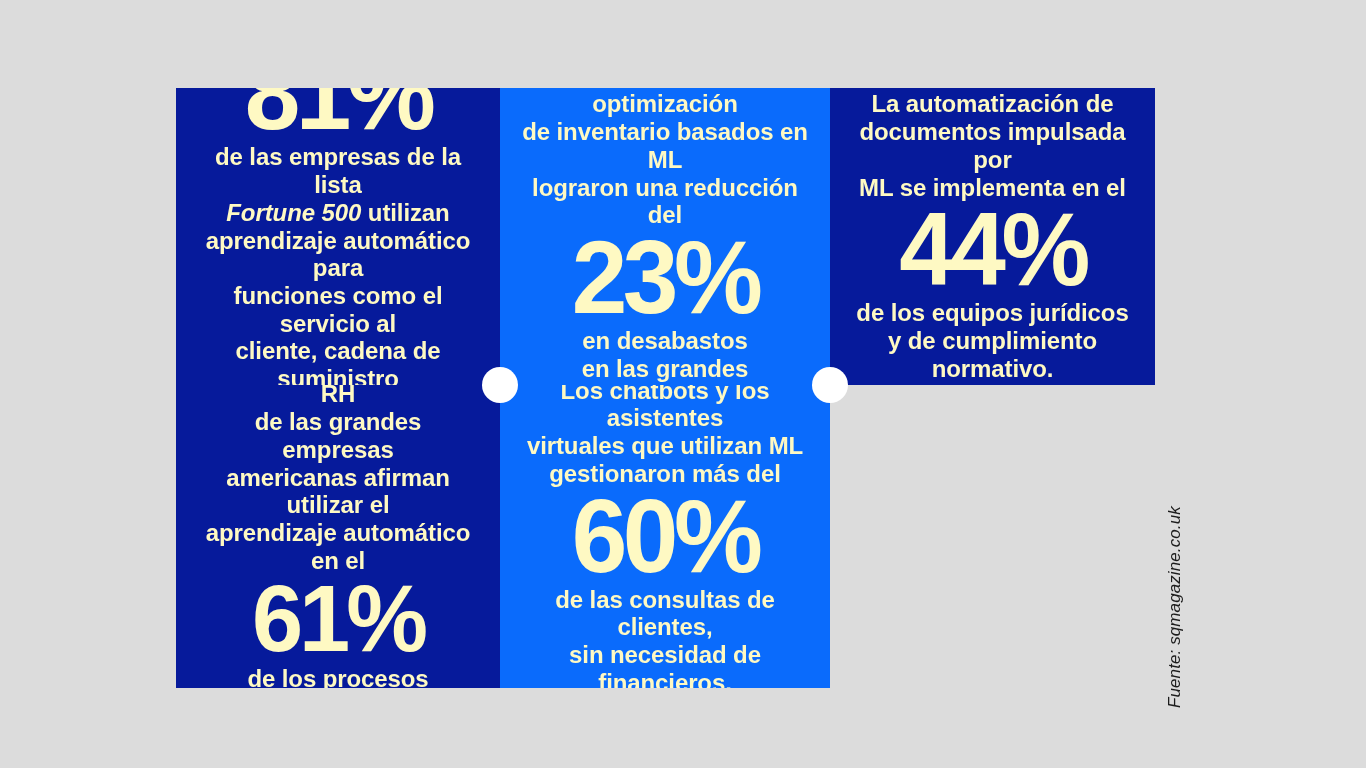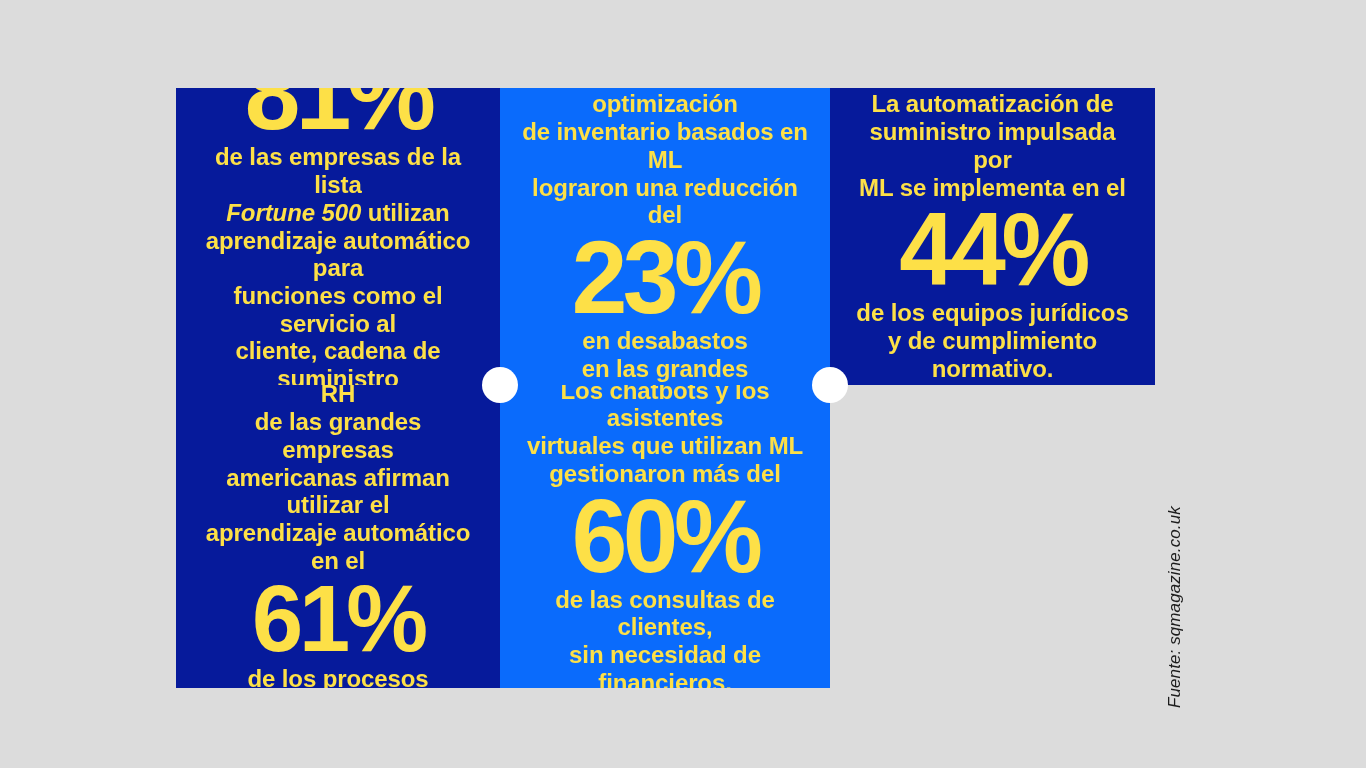--- a/index.html
+++ b/index.html
@@ -28,21 +28,21 @@
 
   .stat-cell {
     position: relative;
     display: flex;
     flex-direction: column;
     align-items: center;
     justify-content: center;
     box-sizing: border-box;
     padding: 10px 14px;
     text-align: center;
-    color: #fde047;
+    color: #fef9c3;
     overflow: hidden;
   }
 
   .stat-cell.navy  { background: #061a9b; }
   .stat-cell.bright { background: #0a6bfc; }
 
   .lead-text,
   .trail-text {
     font-size: 24px;
     line-height: 1.155;
@@ -124,21 +124,21 @@
 de inventario basados en ML
 lograron una reducción del</p>
     <p class="big-number">23%</p>
     <p class="trail-text">en desabastos
 en las grandes
 empresas minoristas.</p>
   </div>
 
   <div class="stat-cell navy">
     <p class="lead-text">La automatización de
-suministro impulsada por
+documentos impulsada por
 ML se implementa en el</p>
     <p class="big-number">44%</p>
     <p class="trail-text">de los equipos jurídicos
 y de cumplimiento
 normativo.</p>
   </div>
 
 
   <div class="stat-cell navy">
     <p class="lead-text">Los departamentos de RH

